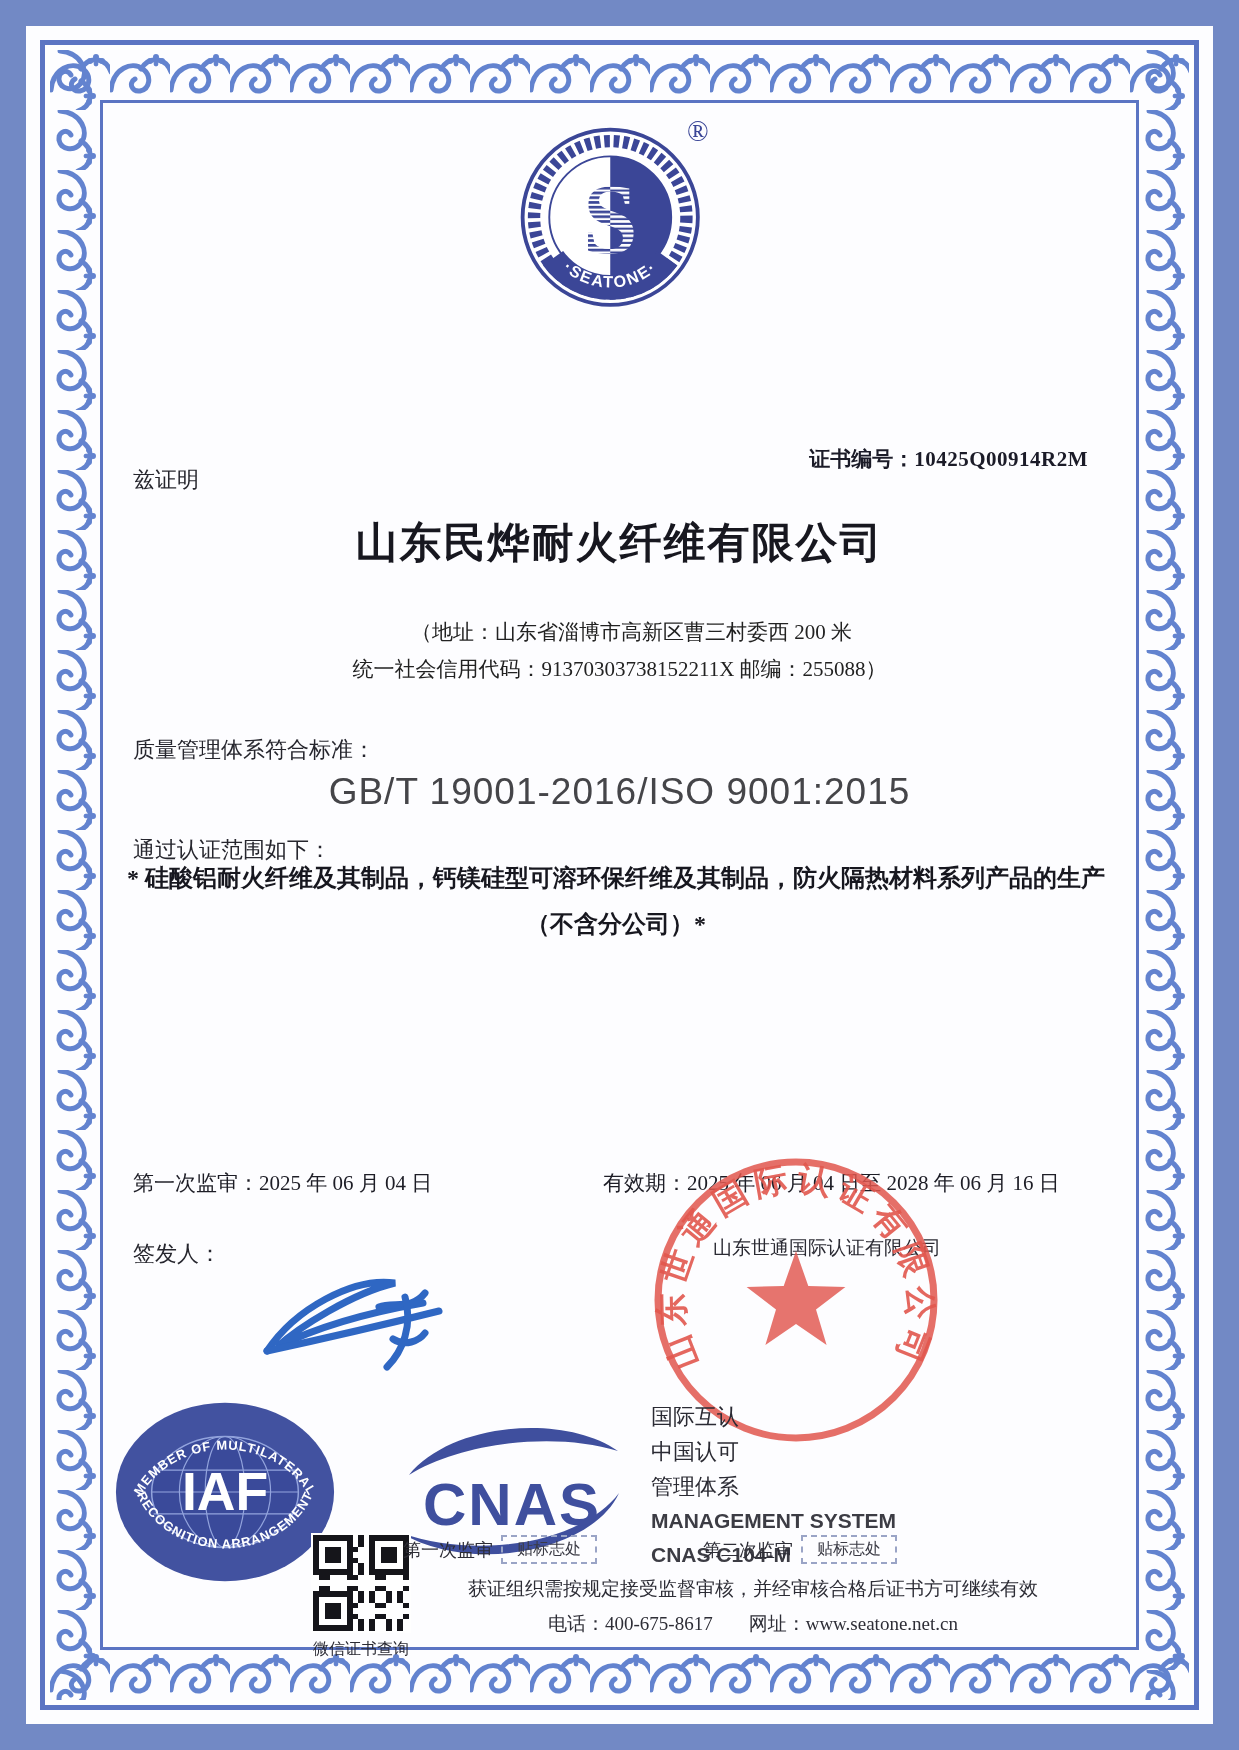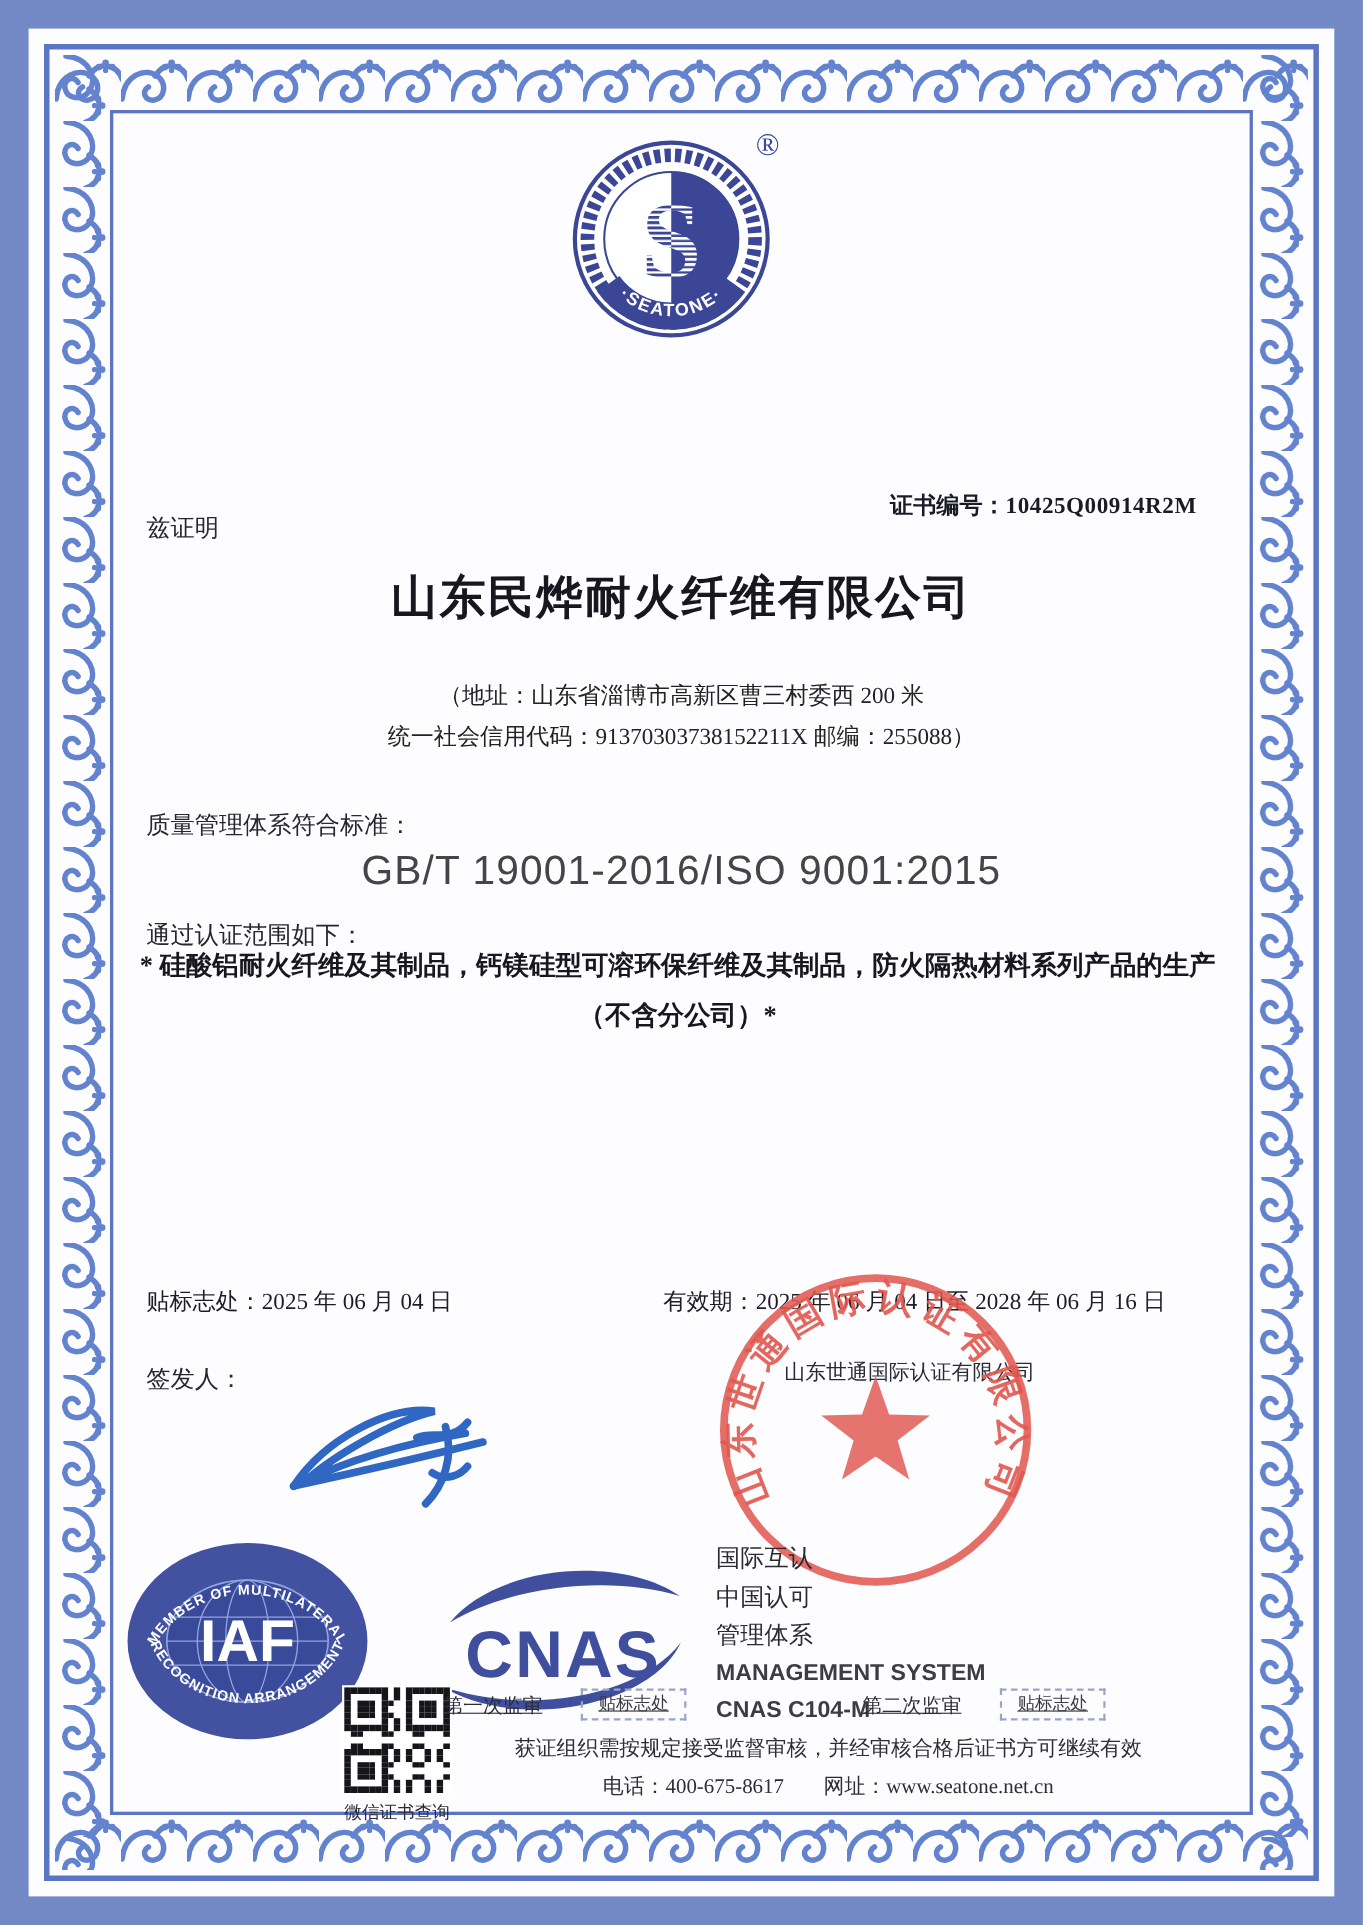--- a/index.html
+++ b/index.html
@@ -17,21 +17,21 @@
   .content{position:absolute;left:103px;top:103px;right:103px;bottom:103px;}
   .abs{position:absolute;}
   .logo-wrap{left:412px;top:6px;width:200px;height:208px;}
   .title{left:0;top:236px;width:100%;text-align:center;font-size:48px;font-weight:bold;
          color:#1f2335;letter-spacing:32px;padding-left:32px;box-sizing:border-box;white-space:nowrap;}
   .certno{top:342px;right:48px;font-size:21px;font-weight:bold;color:#1b1b28;}
   .certno .num{font-family:"Liberation Serif","DejaVu Serif",serif;letter-spacing:.5px;}
   .certify{left:30px;top:362px;font-size:22px;}
   .company{left:0;top:412px;width:100%;text-align:center;font-size:42px;font-weight:bold;
            color:#17171f;letter-spacing:2px;}
-  .addr1{left:0;top:515px;width:100%;text-align:center;font-size:21px;color:#222;}
+  .addr1{left:12px;top:515px;width:100%;text-align:center;font-size:21px;color:#222;}
   .addr2{left:0;top:552px;width:100%;text-align:center;font-size:21px;color:#222;}
   .std-label{left:30px;top:632px;font-size:22px;}
   .std-value{left:0;top:668px;width:100%;text-align:center;font-size:37px;color:#454549;
              font-family:"Liberation Sans","DejaVu Sans",sans-serif;letter-spacing:1px;}
   .scope-label{left:30px;top:732px;font-size:22px;}
   .scope-text{left:18px;top:752px;width:990px;text-align:center;font-size:24px;font-weight:bold;
               color:#17171f;line-height:46px;}
   .legal{left:27px;top:938px;width:982px;font-size:19.5px;line-height:36px;color:#232329;
          text-align:justify;}
   .d-issue-label,.d-issue,.d-valid-label,.d-valid{font-size:21px;color:#1d1d26;}
@@ -46,21 +46,21 @@
   .cnas-text{left:548px;top:1296px;width:320px;}
   .cnas-text .zh{font-size:22px;color:#2a2a33;line-height:35px;}
   .cnas-text .en{font-family:"Liberation Sans","DejaVu Sans",sans-serif;font-weight:bold;
                  font-size:21px;color:#3c3c44;line-height:34px;}
   .qr-wrap{left:198px;top:1424px;width:120px;text-align:center;}
   .qr-grid{display:inline-grid;grid-template-columns:repeat(17,5.6px);grid-auto-rows:5.6px;
            background:#fff;padding:2px;}
   .qr-grid .c{background:#fff;} .qr-grid .on{background:#15151a;}
   .qr-label{margin-top:6px;font-size:16px;color:#2a2a33;}
   .foot{left:300px;top:1432px;width:700px;font-size:18px;color:#2d2d36;}
-  .foot-row1{display:flex;align-items:center;gap:35px;text-decoration:underline;}
+  .foot-row1{display:flex;align-items:center;gap:8px;}
   .sticker-box{border:2px dashed #9aa4c6;padding:2px 14px;font-size:16px;color:#3a3a44;}
   .audit-label{font-size:18px;}
   .spacer{width:90px;}
   .foot-note{margin-top:12px;text-align:center;font-size:19px;}
   .foot-addr{margin-top:9px;text-align:center;font-size:19px;}
   .foot-contact{margin-top:9px;display:flex;justify-content:center;gap:36px;font-size:19px;}
   svg text{font-family:"Liberation Serif","DejaVu Serif",serif;}
   svg .sans{font-family:"Liberation Sans","DejaVu Sans",sans-serif;}
 </style>
 </head>
@@ -163,21 +163,21 @@
   <div class="abs addr2">统一社会信用代码：91370303738152211X 邮编：255088）</div>
 
   <div class="abs std-label">质量管理体系符合标准：</div>
   <div class="abs std-value">GB/T 19001-2016/ISO 9001:2015</div>
 
   <div class="abs scope-label">通过认证范围如下：</div>
   <div class="abs scope-text">* 硅酸铝耐火纤维及其制品，钙镁硅型可溶环保纤维及其制品，防火隔热材料系列产品的生产（不含分公司）*</div>
 
 
   <div class="abs row-dates">
-    <span class="d-issue-label">贴标志处：</span><span class="d-issue">2025 年 06 月 04 日</span>
+    <span class="d-issue-label">第一次监审：</span><span class="d-issue">2025 年 06 月 04 日</span>
     <span class="d-valid-wrap">
       <span class="d-valid-label">有效期：</span><span class="d-valid">2025 年 06 月 04 日至 2028 年 06 月 16 日</span>
     </span>
   </div>
 
   <div class="abs signer">签发人：</div>
   <div class="abs issuer-name">山东世通国际认证有限公司</div>
 
   <div class="abs signature">
     <svg viewBox="0 0 230 125" width="230" height="125">

